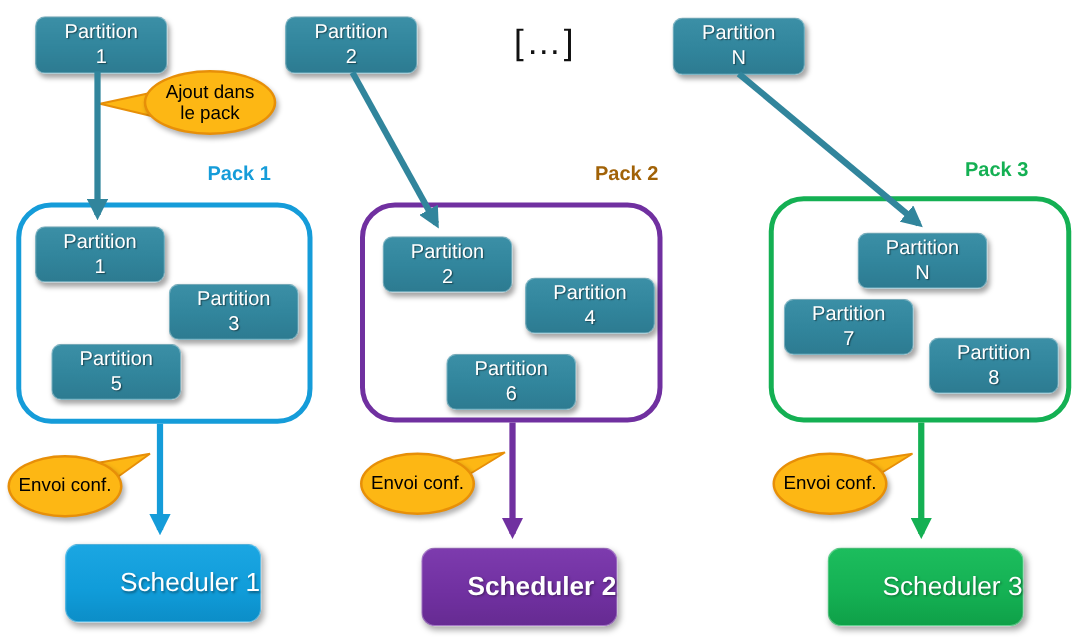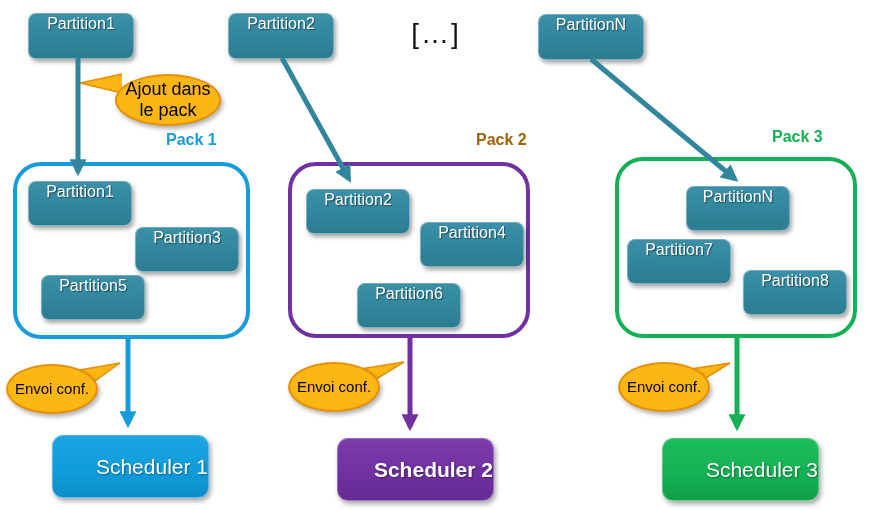--- a/index.html
+++ b/index.html
@@ -5,21 +5,21 @@
   html,body{margin:0;padding:0;}
   body{
     width:870px;height:510px;position:relative;background:#ffffff;
     font-family:"Liberation Sans", sans-serif;overflow:hidden;
   }
   .partition{
     position:absolute;width:104px;height:44px;z-index:2;
     background:linear-gradient(180deg,#3b8fa6 0%,#31859C 55%,#2d7b91 100%);
     border:1px solid rgba(255,255,255,0.35);
     border-radius:8px;color:#fff;text-align:center;
-    display:flex;justify-content:center;
+    display:flex;flex-direction:column;justify-content:center;
     font-size:16px;line-height:1.25;
     box-shadow:2px 3px 4px rgba(0,0,0,0.35);
     text-shadow:1px 1px 1px rgba(0,0,0,0.45);
   }
   .partition.small{width:102px;height:43px;}
   .pack{
     position:absolute;border:4px solid;border-radius:28px;
     background:transparent;box-sizing:border-box;z-index:1;
   }
   .pack-label{
@@ -32,21 +32,21 @@
     text-shadow:1px 1px 2px rgba(0,0,0,0.4);
     border:1px solid rgba(255,255,255,0.3);
   }
   .bubble{
     position:absolute;background:#FDB714;border:2px solid #E78F08;
     border-radius:50%;display:flex;align-items:center;justify-content:center;
     text-align:center;color:#000;z-index:4;
     box-shadow:2px 3px 4px rgba(0,0,0,0.3);
     box-sizing:border-box;line-height:1.15;
   }
-  .bubble.ajout{left:115px;top:74px;width:106px;height:52px;font-size:18px;padding:2px 8px;}
+  .bubble.ajout{left:115px;top:56px;width:106px;height:52px;font-size:15px;padding:2px 8px;}
   .bubble.envoi{width:92px;height:50px;font-size:15px;}
   .ellipsis{
     position:absolute;left:405px;top:18px;width:62px;text-align:center;
     color:#111;font-size:28px;z-index:2;letter-spacing:2px;
   }
   #overlay{position:absolute;left:0;top:0;z-index:3;pointer-events:none;}
 </style>
 </head>
 <body>
 

